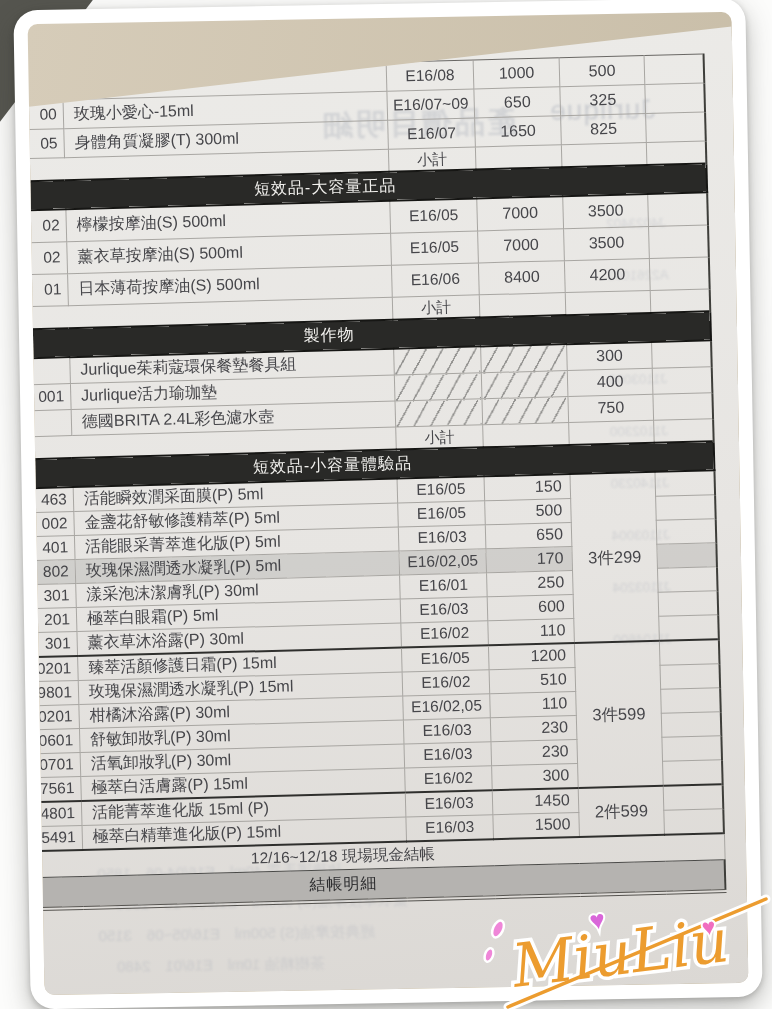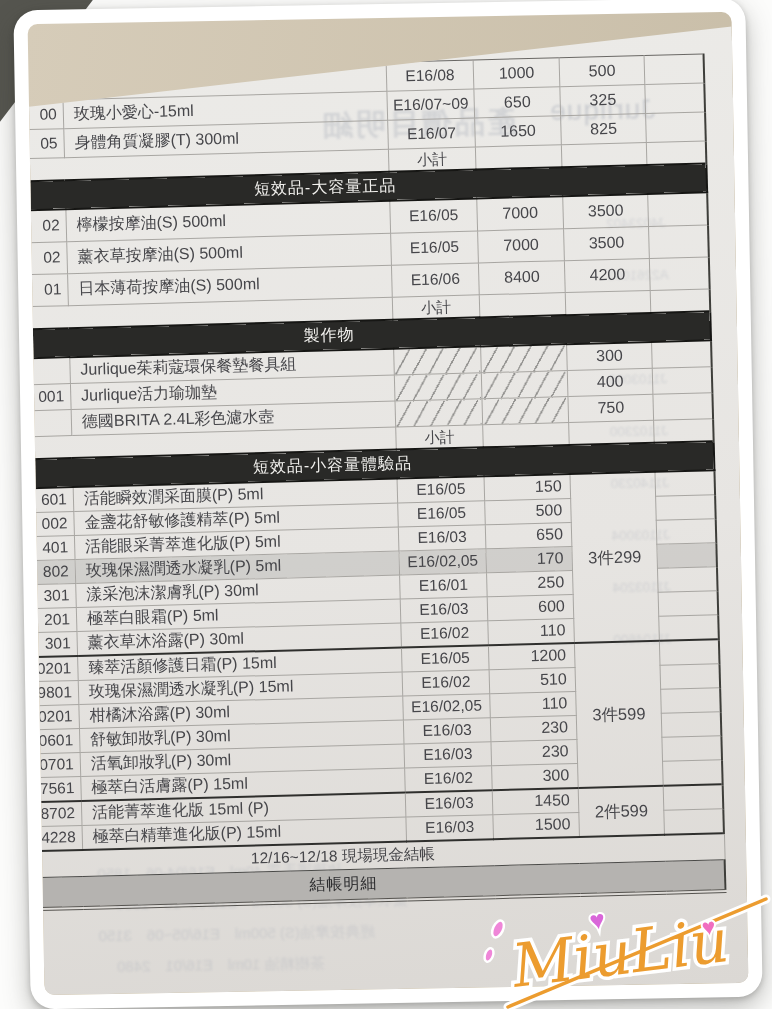--- a/index.html
+++ b/index.html
@@ -195,21 +195,21 @@
                   <td></td>
                   <td></td>
                   <td class="extra"></td>
                 </tr>
                 <tr class="band-row">
                   <td colspan="6">
                     <div class="band-text">短效品-小容量體驗品</div>
                   </td>
                 </tr>
                 <tr class="r24">
-                  <td class="code">601</td>
+                  <td class="code">463</td>
                   <td class="name">活能瞬效潤采面膜(P) 5ml</td>
                   <td class="event">E16/05</td>
                   <td class="num-r">150</td>
                   <td class="promo" rowspan="7">3件299</td>
                   <td class="extra"></td>
                 </tr>
                 <tr class="r24">
                   <td class="code">002</td>
                   <td class="name">金盞花舒敏修護精萃(P) 5ml</td>
                   <td class="event">E16/05</td>
@@ -288,29 +288,29 @@
                   <td class="extra"></td>
                 </tr>
                 <tr class="r24">
                   <td class="code">7561</td>
                   <td class="name">極萃白活膚露(P) 15ml</td>
                   <td class="event">E16/02</td>
                   <td class="num-r">300</td>
                   <td class="extra"></td>
                 </tr>
                 <tr class="r24 heavy">
-                  <td class="code">8702</td>
+                  <td class="code">4801</td>
                   <td class="name">活能菁萃進化版 15ml (P)</td>
                   <td class="event">E16/03</td>
                   <td class="num-r">1450</td>
                   <td class="promo" rowspan="2">2件599</td>
                   <td class="extra"></td>
                 </tr>
                 <tr class="r24">
-                  <td class="code">4228</td>
+                  <td class="code">5491</td>
                   <td class="name">極萃白精華進化版(P) 15ml</td>
                   <td class="event">E16/03</td>
                   <td class="num-r">1500</td>
                   <td class="extra"></td>
                 </tr>
               </tbody>
             <tfoot>
               <tr class="note-row">
                 <td colspan="6">
                     <div class="shift">12/16~12/18 現場現金結帳</div>

